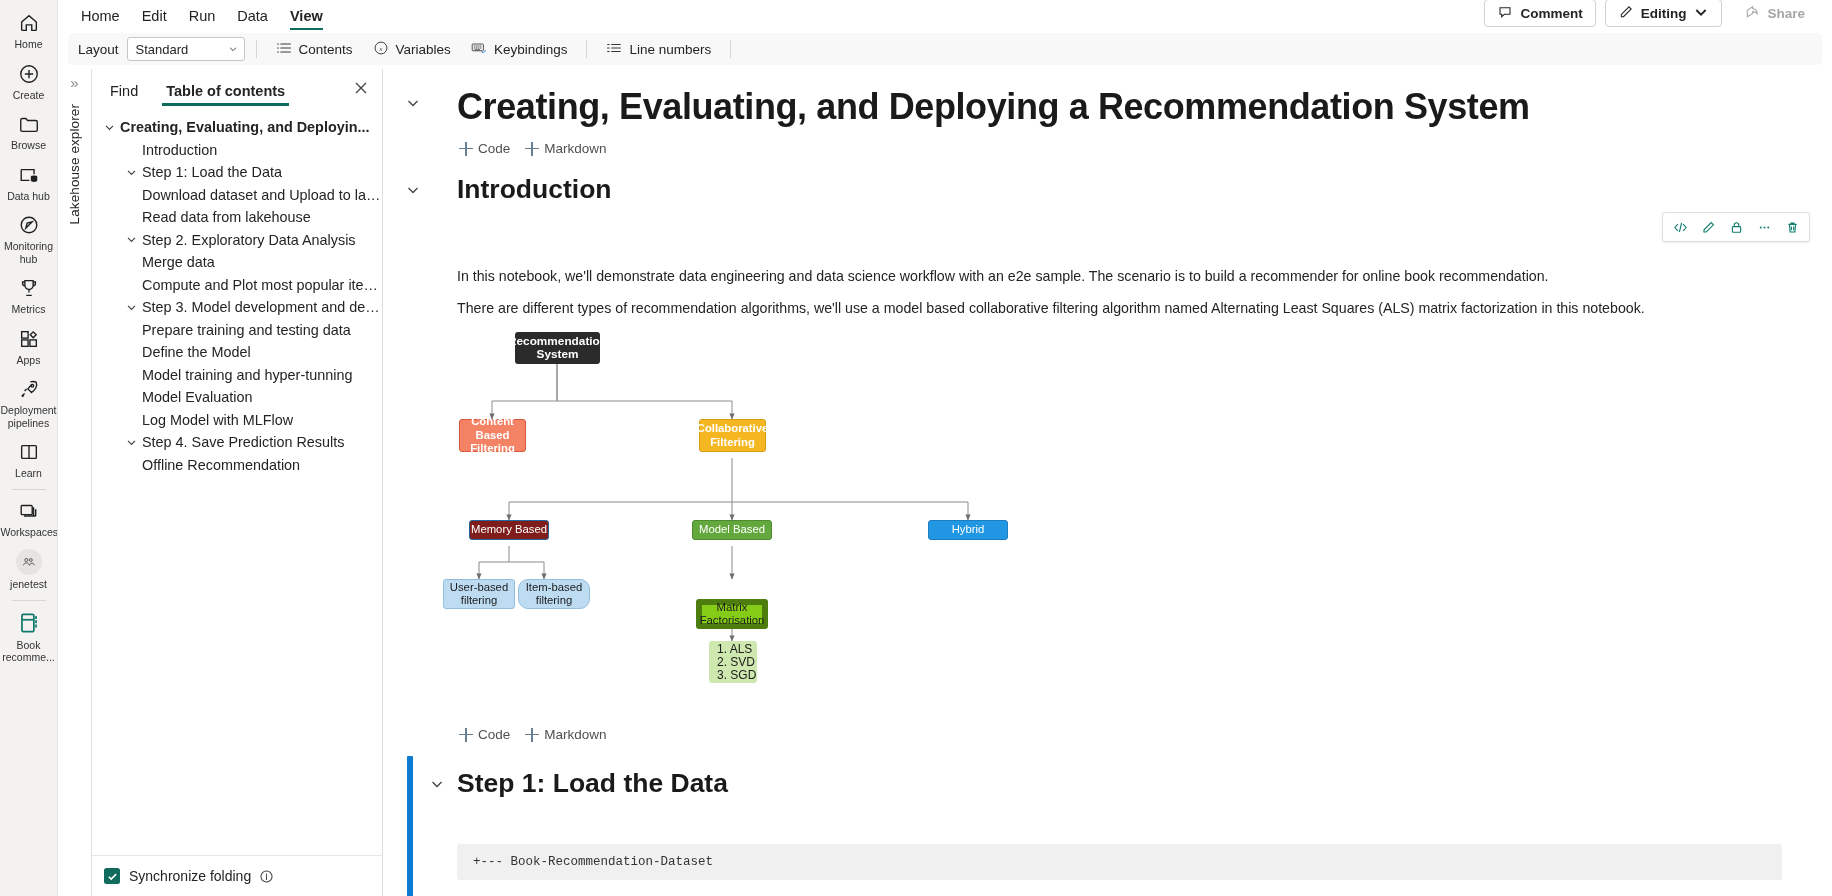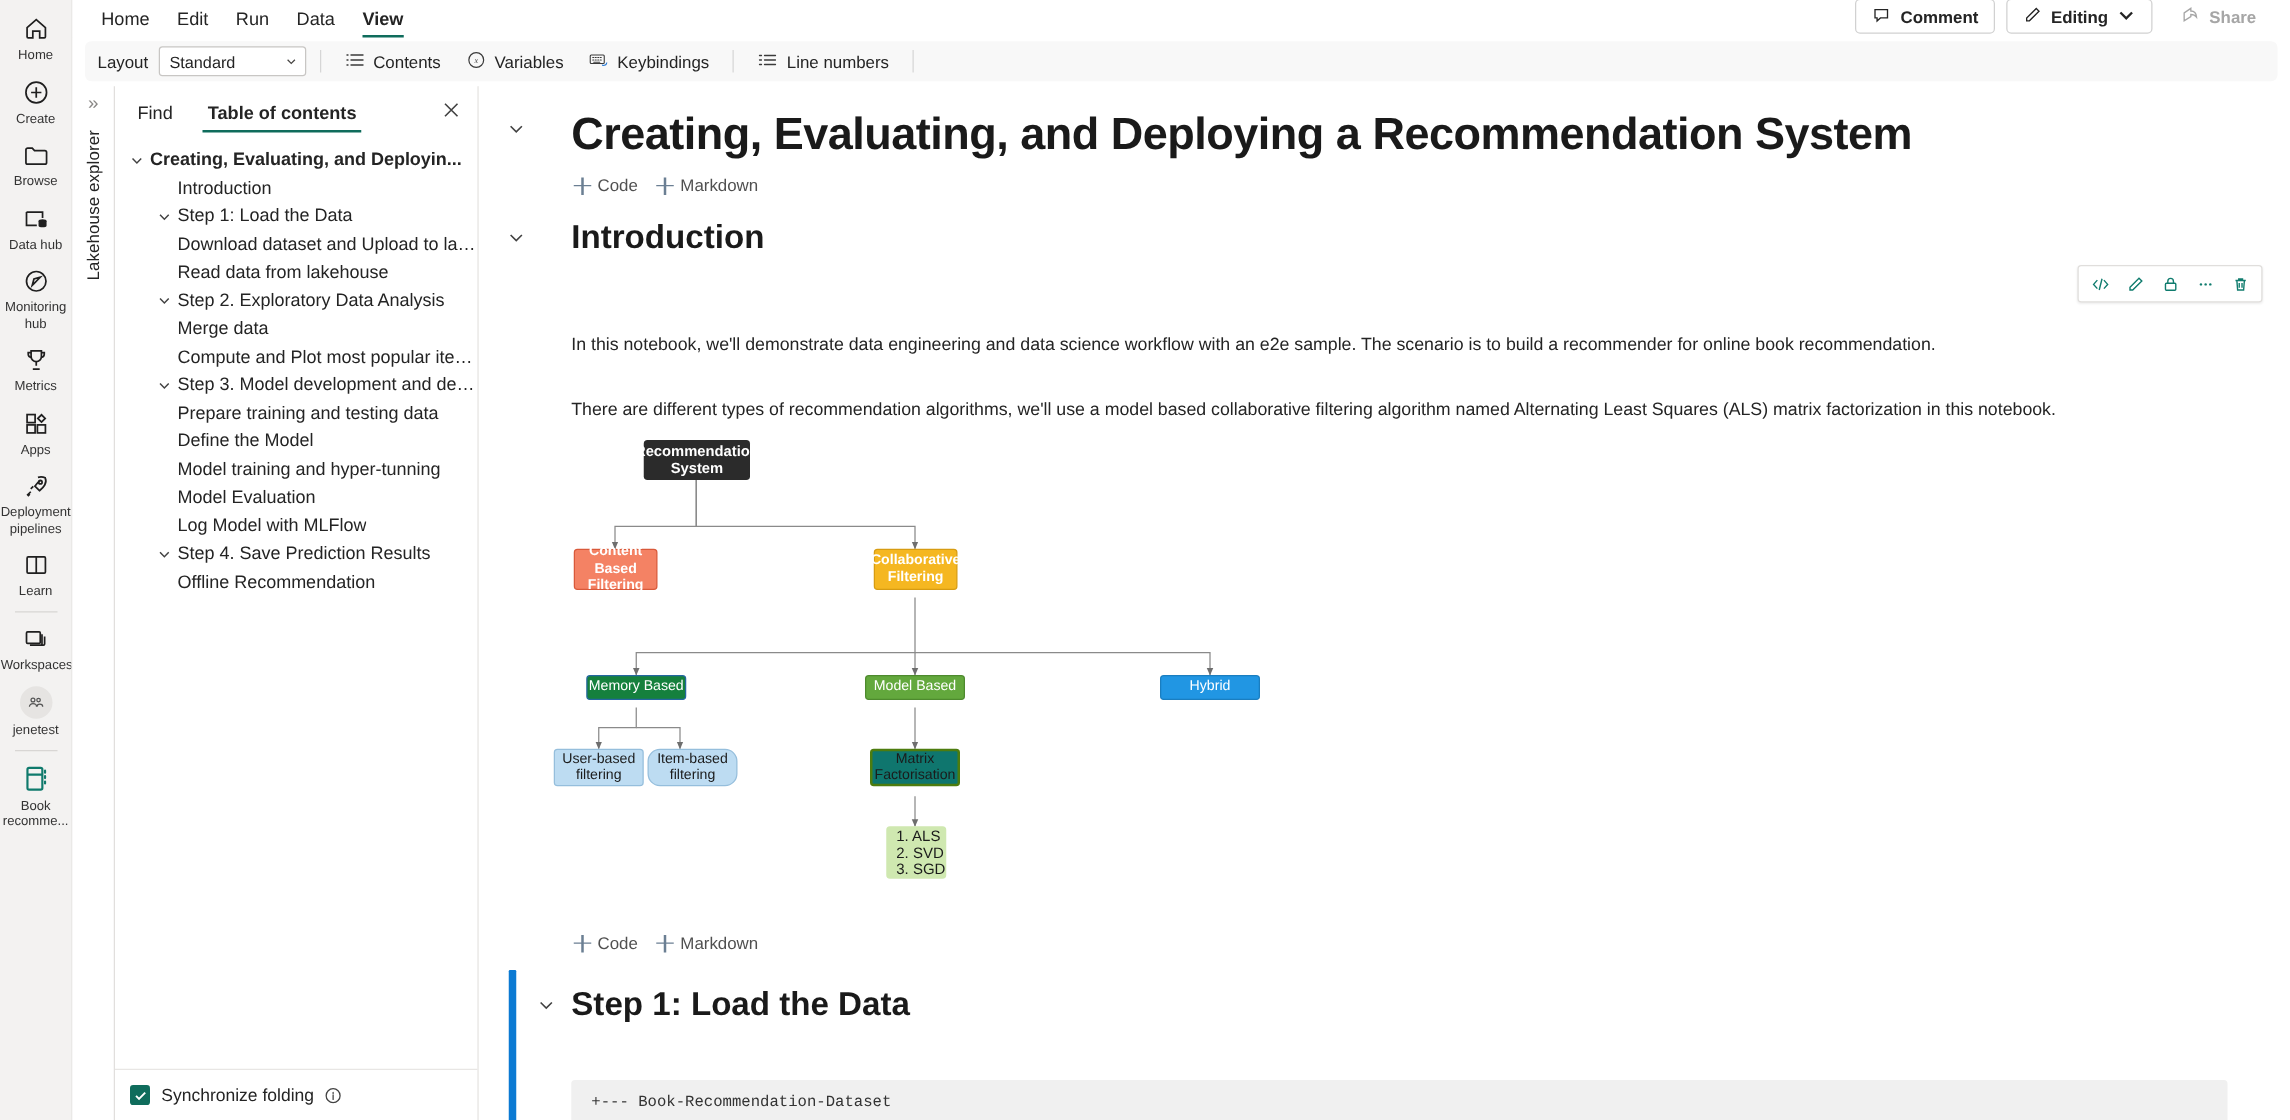--- a/index.html
+++ b/index.html
@@ -194,25 +194,25 @@
 
   
   .diagram { position:relative; margin-left: 74px; width: 560px; height: 330px; margin-top: 6px; }
   .dg-box {
     position:absolute; display:flex; flex-direction:column; align-items:center; justify-content:center;
     text-align:center; font-size:11.3px; line-height:13.5px; border-radius:3px;
   }
   .dg-root { background:#2b2b2b; color:#fff; font-weight:700; font-size:11.8px; }
   .dg-cbf  { background:#f48264; color:#fff; font-weight:700; border:1px solid #d9593a; }
   .dg-cf   { background:#f5b721; color:#fff; font-weight:700; border:1px solid #d79c12; }
-  .dg-mem  { background:#15803d; color:#fff; border:1px solid #24679f; }
+  .dg-mem  { background:#7f1d1d; color:#fff; border:1px solid #24679f; }
   .dg-mod  { background:#63a83d; color:#fff; border:1px solid #4e8a2e; }
   .dg-hyb  { background:#2196e3; color:#fff; border:1px solid #1a7ec0; }
   .dg-lite { background:#bddcf2; color:#1b1b1b; border:1px solid #95bedc; }
-  .dg-glite{ background:#0f766e; color:#1b1b1b; border:2px solid #4d7c0f; }
+  .dg-glite{ background:#84cc16; color:#1b1b1b; border:6px solid #4d7c0f;margin-top:20px; }
   .dg-list { background:#cfe8b0; color:#1b1b1b; align-items:flex-start; padding-left:8px; font-size:12px; line-height:13px; }
   .dg-svg { position:absolute; left:0; top:0; width:560px; height:330px; pointer-events:none; }
 </style>
 </head>
 <body>
 
 <div class="app">
 
   <div class="rail">
 
@@ -629,21 +629,21 @@
               <svg viewBox="0 0 20 20" fill="none" stroke="currentColor" stroke-width="1.5">
                   <path d="M4.5 5.8h11M8 5.8V4.2h4v1.6M6 5.8l.8 10.2h6.4L14 5.8"></path>
                   <path d="M8.5 8.5v5M11.5 8.5v5"></path>
                 </svg>
             </span>
           </div>
 
           <div class="h2">Introduction</div>
 
           <div class="para" style="margin-top:60px;">In this notebook, we'll demonstrate data engineering and data science workflow with an e2e sample. The scenario is to build a recommender for online book recommendation.</div>
-          <div class="para" style="margin-top:32px;">There are different types of recommendation algorithms, we'll use a model based collaborative filtering algorithm named Alternating Least Squares (ALS) matrix factorization in this notebook.</div>
+          <div class="para" style="margin-top:12px;">There are different types of recommendation algorithms, we'll use a model based collaborative filtering algorithm named Alternating Least Squares (ALS) matrix factorization in this notebook.</div>
 
           <div class="diagram">
             <svg class="dg-svg" viewBox="0 0 560 330">
               <defs>
                 <marker id="ar" markerWidth="7" markerHeight="7" refX="5.6" refY="3" orient="auto">
                   <path d="M0 0.4 L6 3 L0 5.6 z" fill="#6e6e6e"></path>
                 </marker>
               </defs>
               <g stroke="#8a8a8a" stroke-width="1" fill="none">
                 <path d="M100 40 V77 H35 V95" marker-end="url(#ar)"></path>

